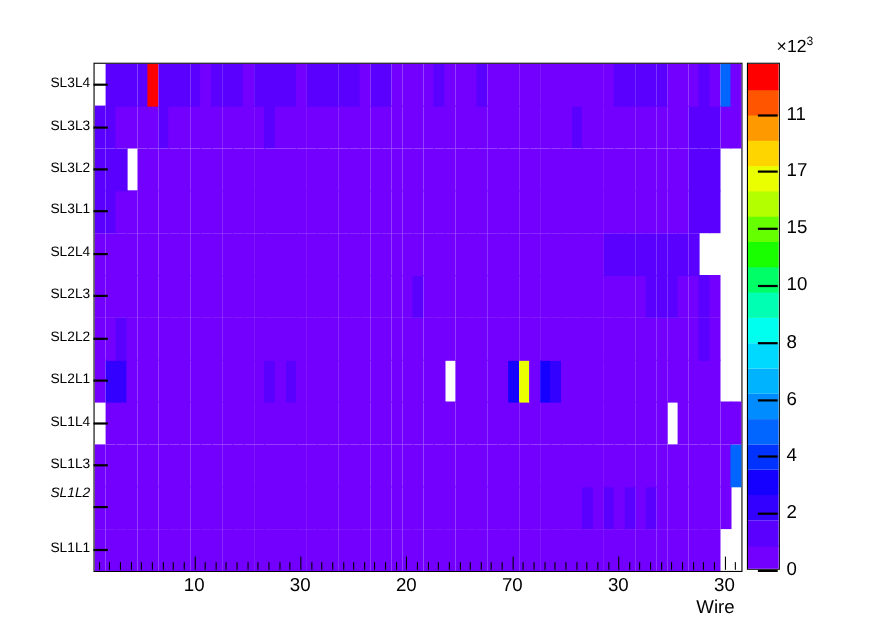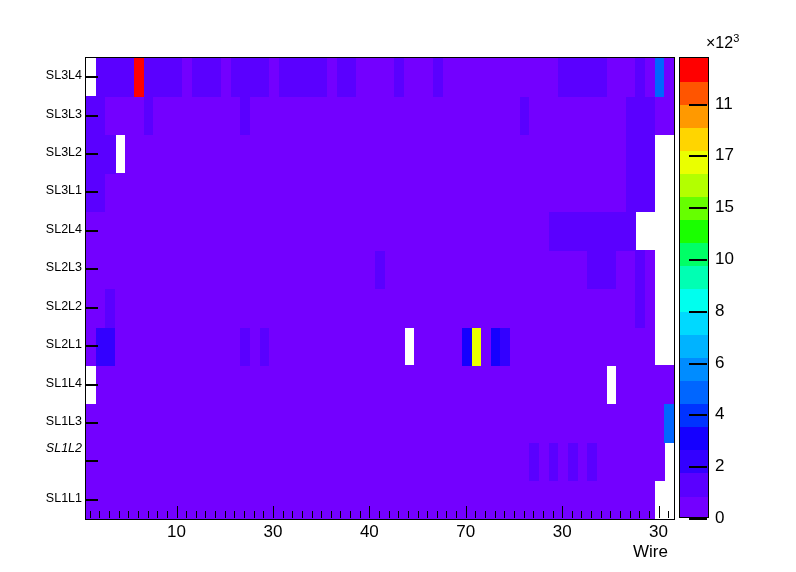--- a/index.html
+++ b/index.html
@@ -869,21 +869,21 @@
       <div class="tick" style="position: absolute; left: 630px; width: 1px; height: 7px; top: 511px; background: rgb(0, 0, 0);"></div>
       <div class="tick" style="position: absolute; left: 639px; width: 1px; height: 7px; top: 511px; background: rgb(0, 0, 0);"></div>
       <div class="tick" style="position: absolute; left: 649px; width: 1px; height: 7px; top: 511px; background: rgb(0, 0, 0);"></div>
       <div class="tick" style="position: absolute; left: 659px; width: 1px; height: 12px; top: 506px; background: rgb(0, 0, 0);"></div>
       <div class="tick" style="position: absolute; left: 668px; width: 1px; height: 7px; top: 511px; background: rgb(0, 0, 0);"></div>
     </div>
 
   <div class="xlabels" id="xlabels">
       <div class="xlabel" style="left: 176.574px;">10</div>
       <div class="xlabel" style="left: 272.967px;">30</div>
-      <div class="xlabel" style="left: 369.361px;">40</div>
+      <div class="xlabel" style="left: 369.361px;">20</div>
       <div class="xlabel" style="left: 465.754px;">70</div>
       <div class="xlabel" style="left: 562.148px;">30</div>
       <div class="xlabel" style="left: 658.541px;">30</div>
     </div>
   <div class="axistitle">Wire</div>
 
   <div class="cbar" id="cbar">
       <div class="cband" style="background: rgb(115, 0, 255); height: 23.65px; top: 437.95px;"></div>
       <div class="cband" style="background: rgb(90, 0, 255); height: 23.65px; top: 414.9px;"></div>
       <div class="cband" style="background: rgb(51, 0, 255); height: 23.65px; top: 391.85px;"></div>

